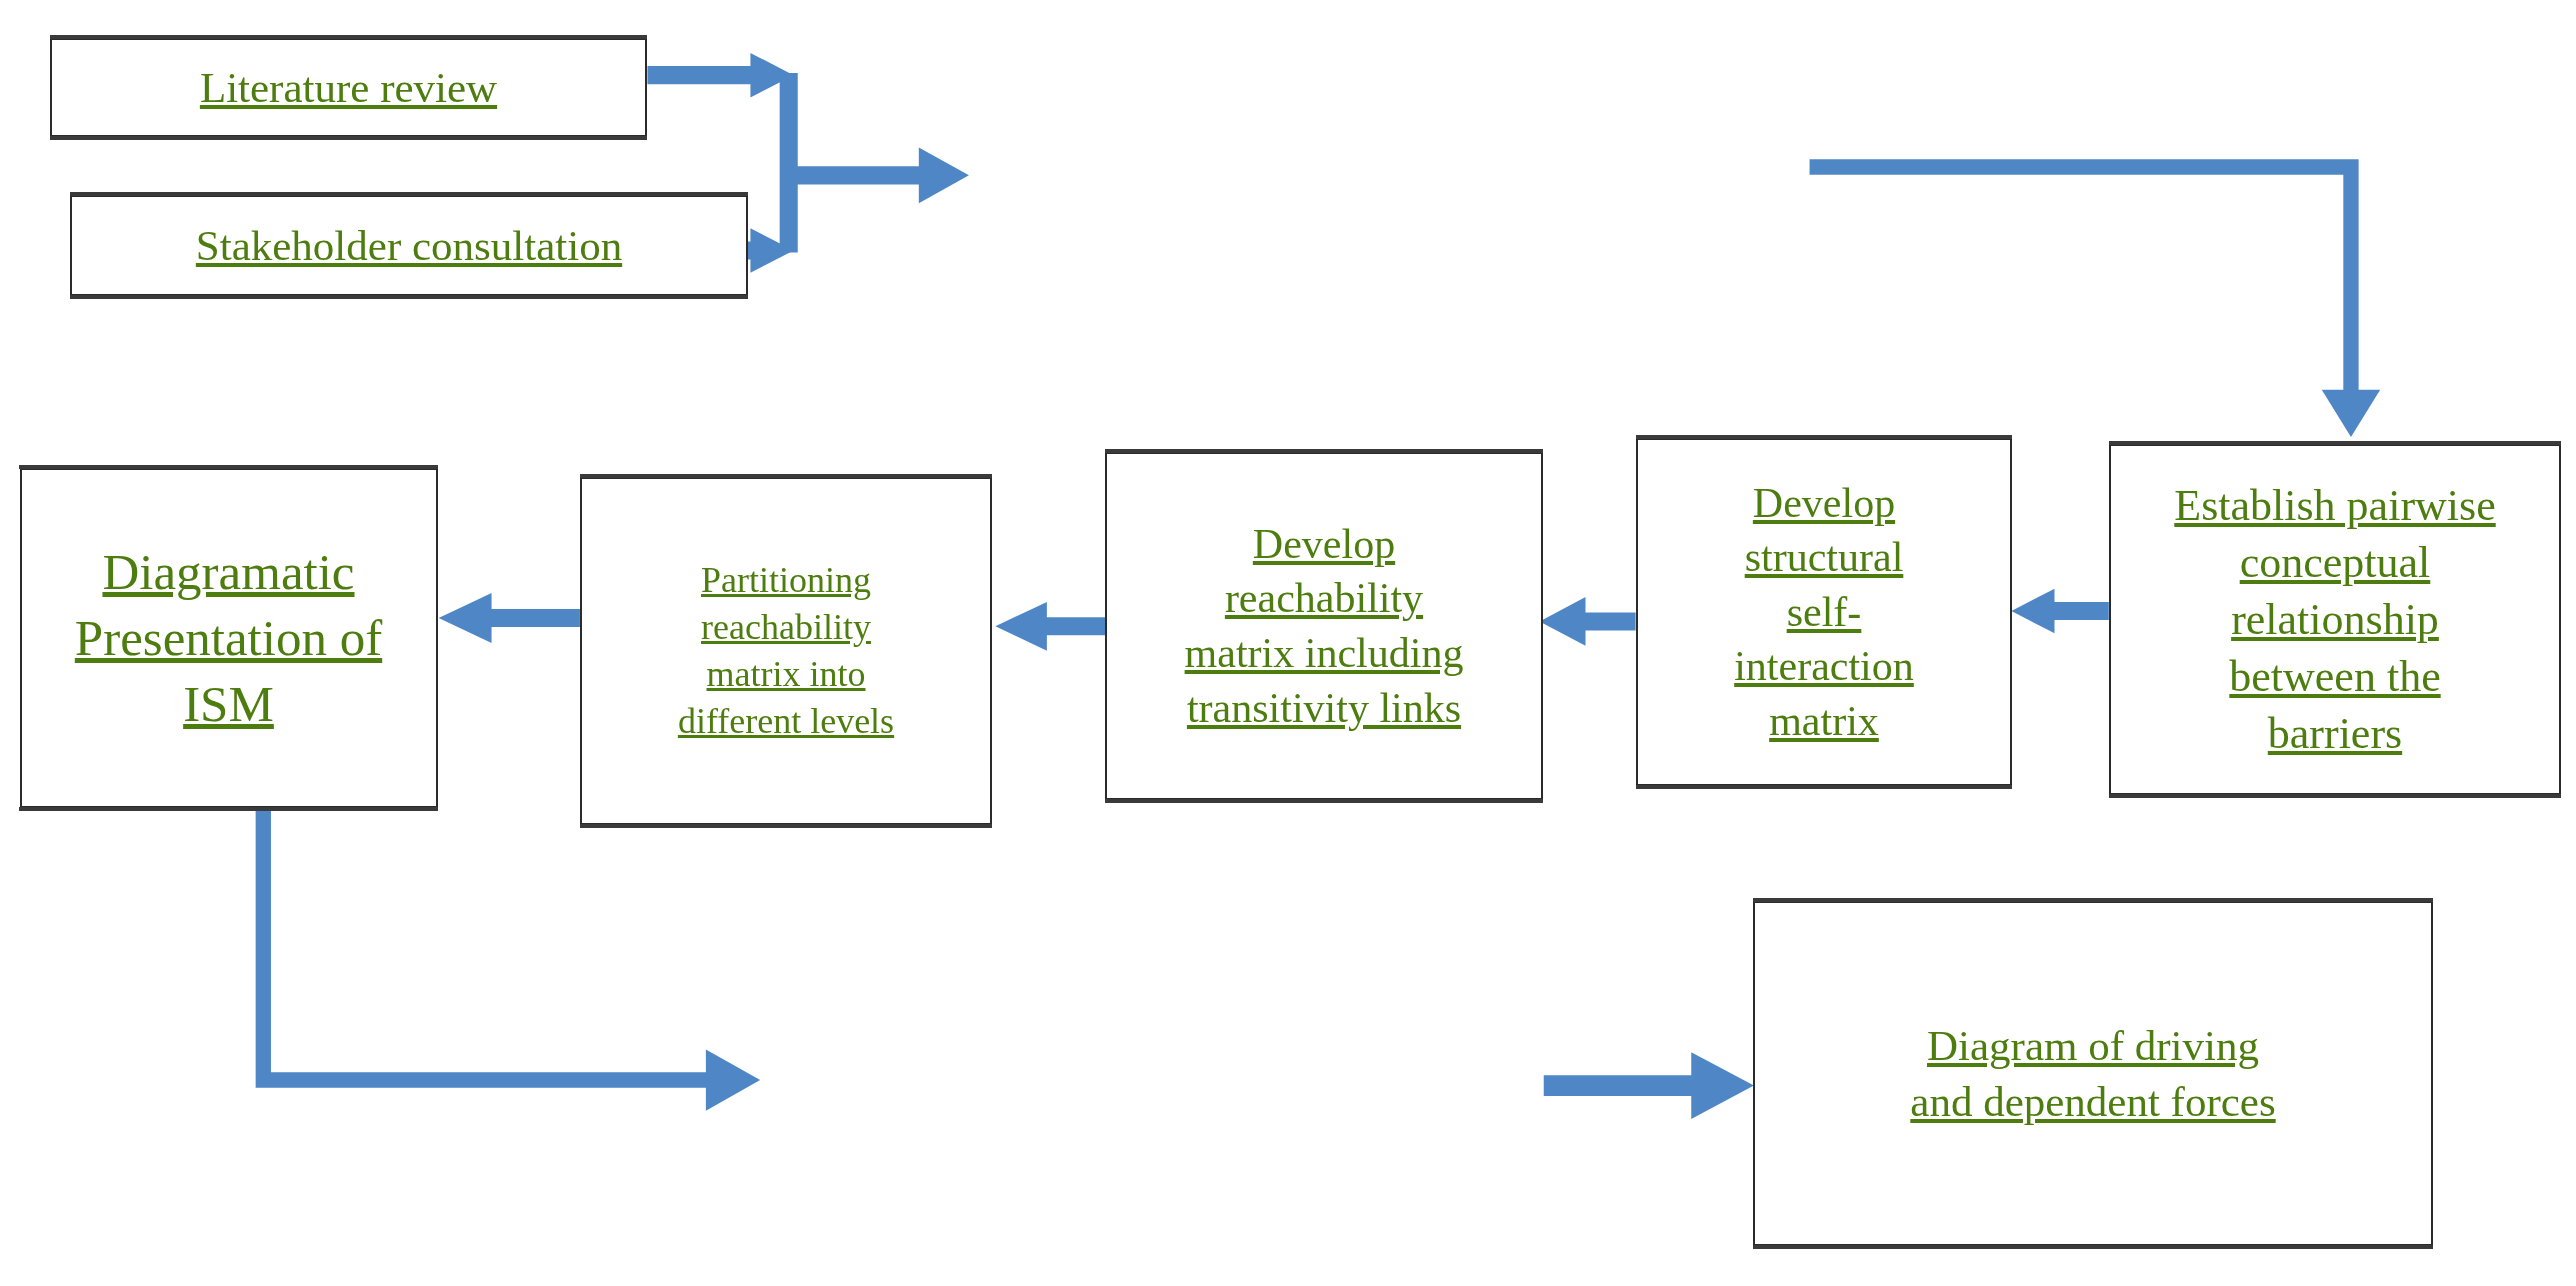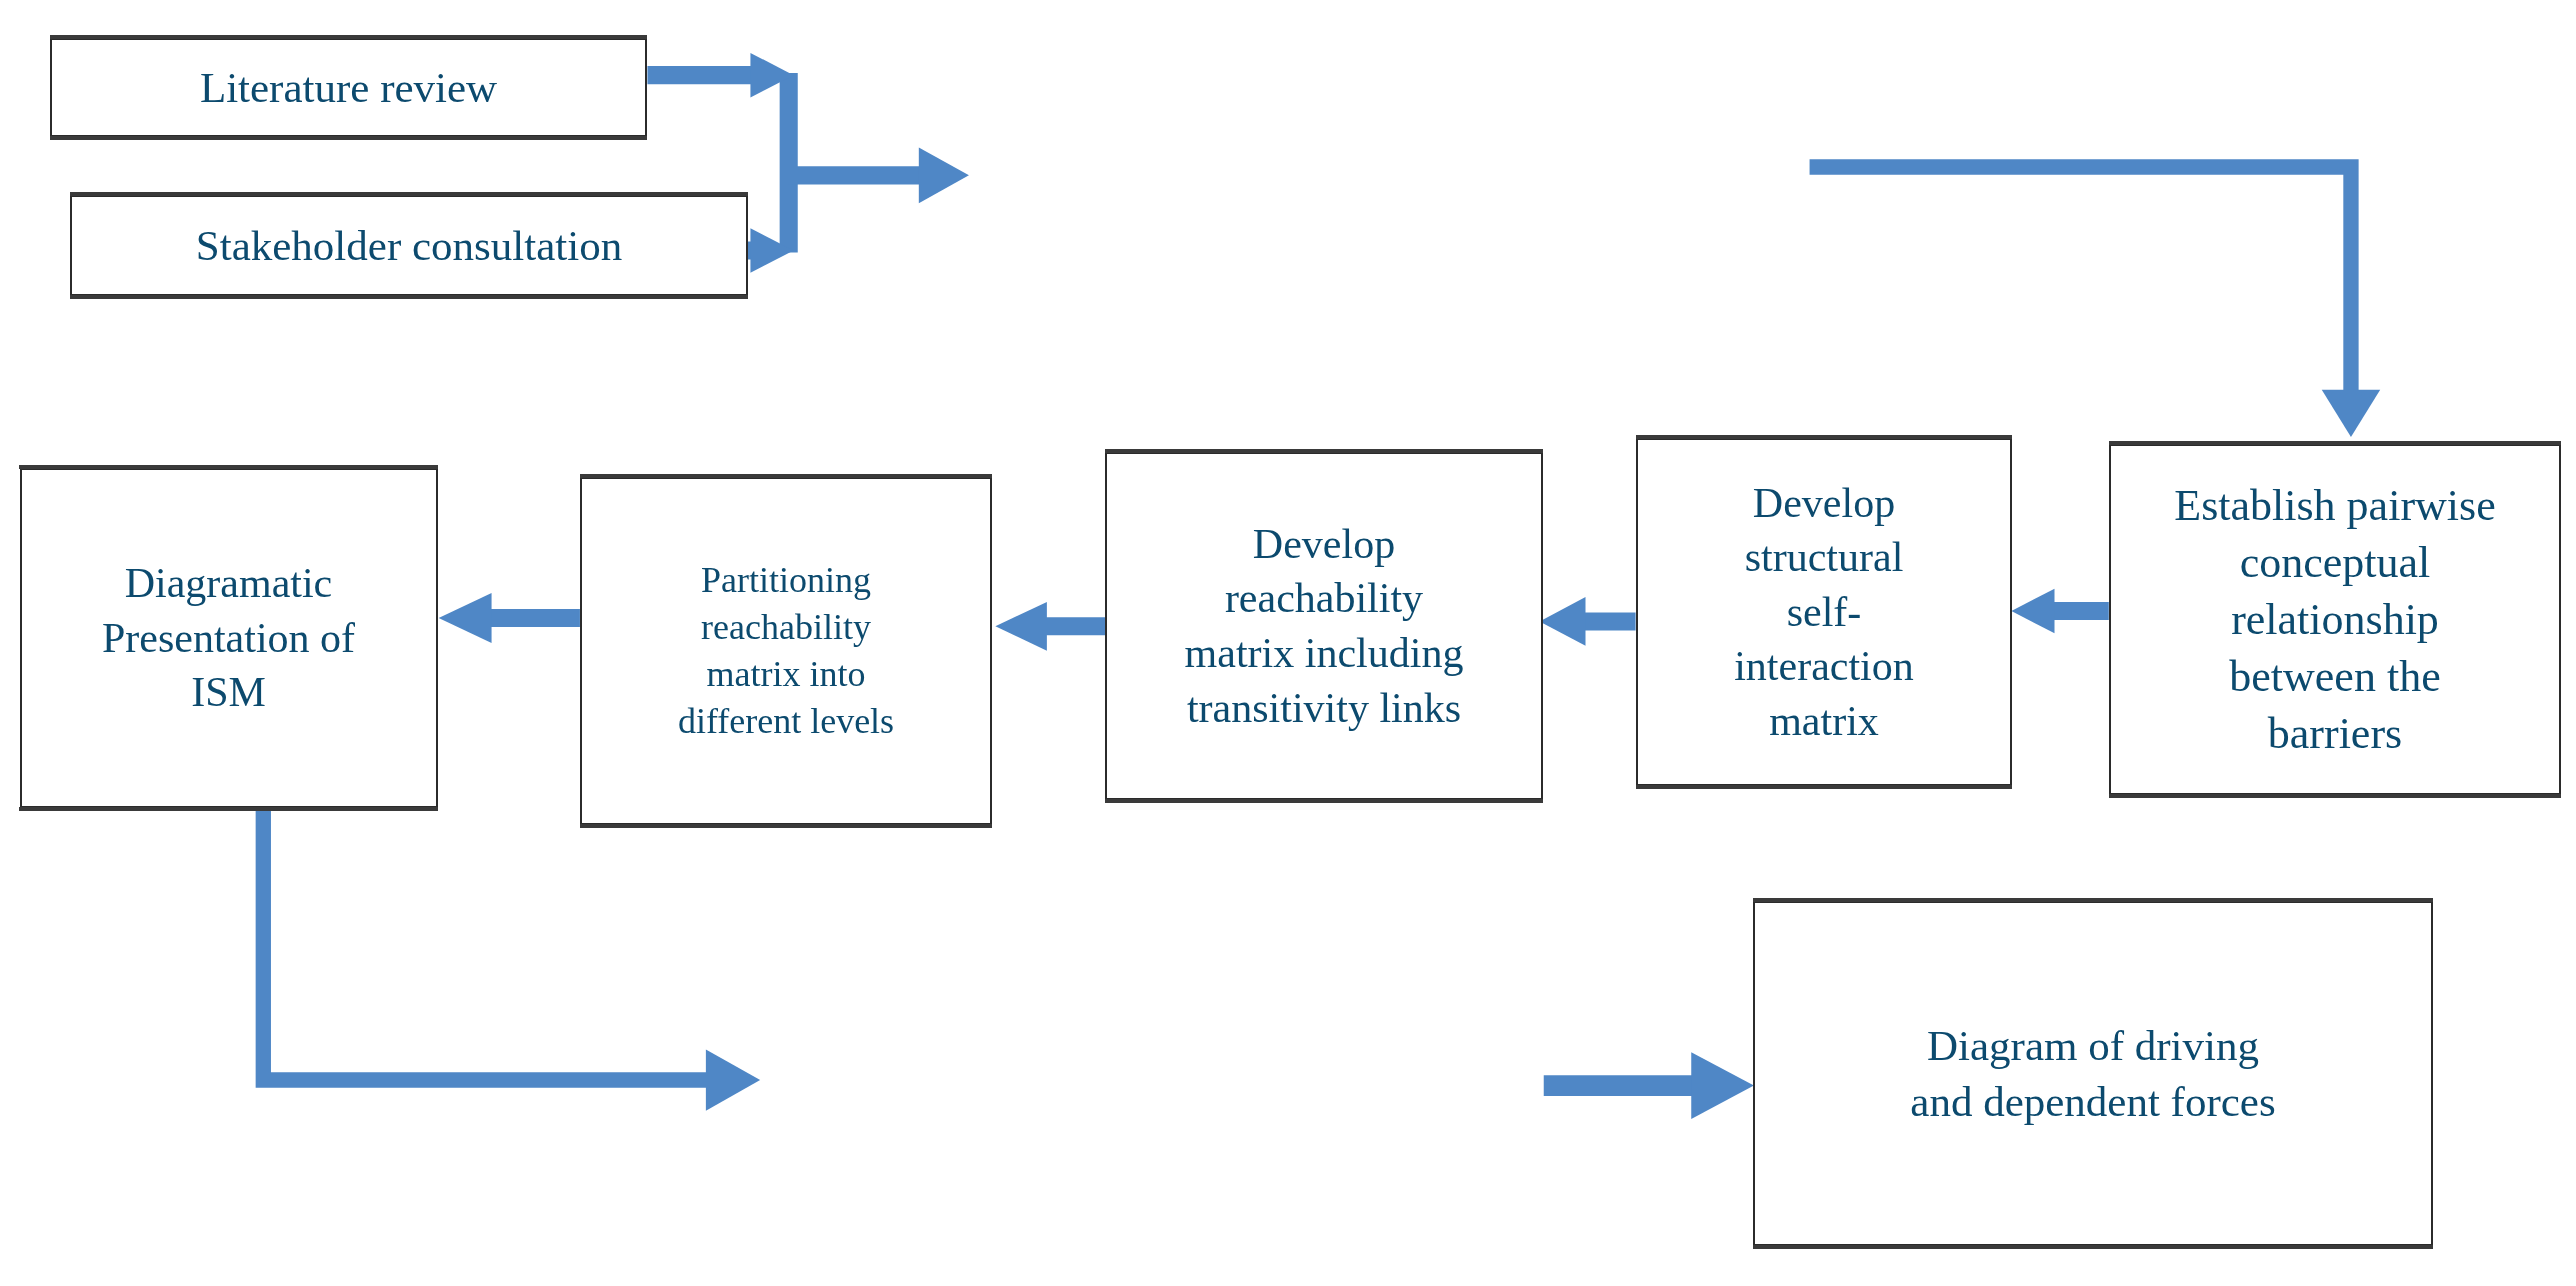--- a/index.html
+++ b/index.html
@@ -12,22 +12,23 @@
   }
   .node{
     position:absolute;
     box-sizing:border-box;
     background:#ffffff;
     border:2.1px solid #2b2b2b;
     display:flex;
     align-items:center;
     justify-content:center;
     text-align:center;
-    color:#0c4a6e;
+    color:#4d7c0f;
     line-height:1.30;
+    text-decoration:underline;
   }
   
   .node::before,.node::after{
     content:"";position:absolute;left:-2.1px;right:-2.1px;height:3.5px;
     background:#3a3a3a;
   }
   .node::before{top:-4.9px;}
   .node::after{bottom:-4.9px;}
   .node .lbl{display:block;padding:0 9.7px;white-space:pre-line;}
 
@@ -125,21 +126,21 @@
 transitivity links</span>
   </div>
 
   <div class="node" style="left:580px;top:477px;width:412px;height:348px;font-size:36px;">
     <span class="lbl">Partitioning
 reachability
 matrix into
 different levels</span>
   </div>
 
-  <div class="node" style="left:19.5px;top:468px;width:418px;height:340px;font-size:42px;">
+  <div class="node" style="left:19.5px;top:468px;width:418px;height:340px;font-size:51px;">
     <span class="lbl">Diagramatic
 Presentation of
 ISM</span>
   </div>
 
 
   <div class="node" style="left:1753px;top:901px;width:680px;height:345px;font-size:43px;">
     <span class="lbl">Diagram of driving
 and dependent forces</span>
   </div>

